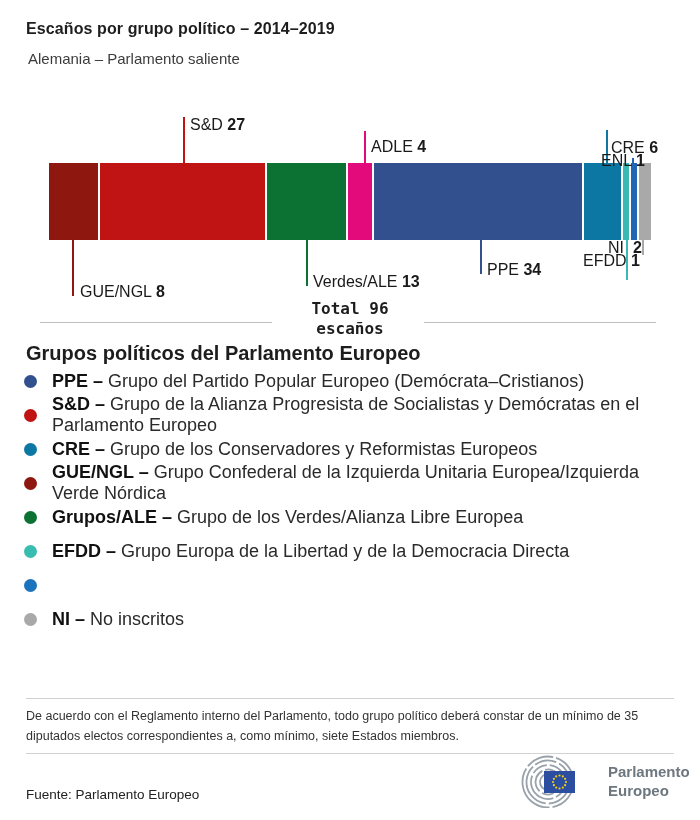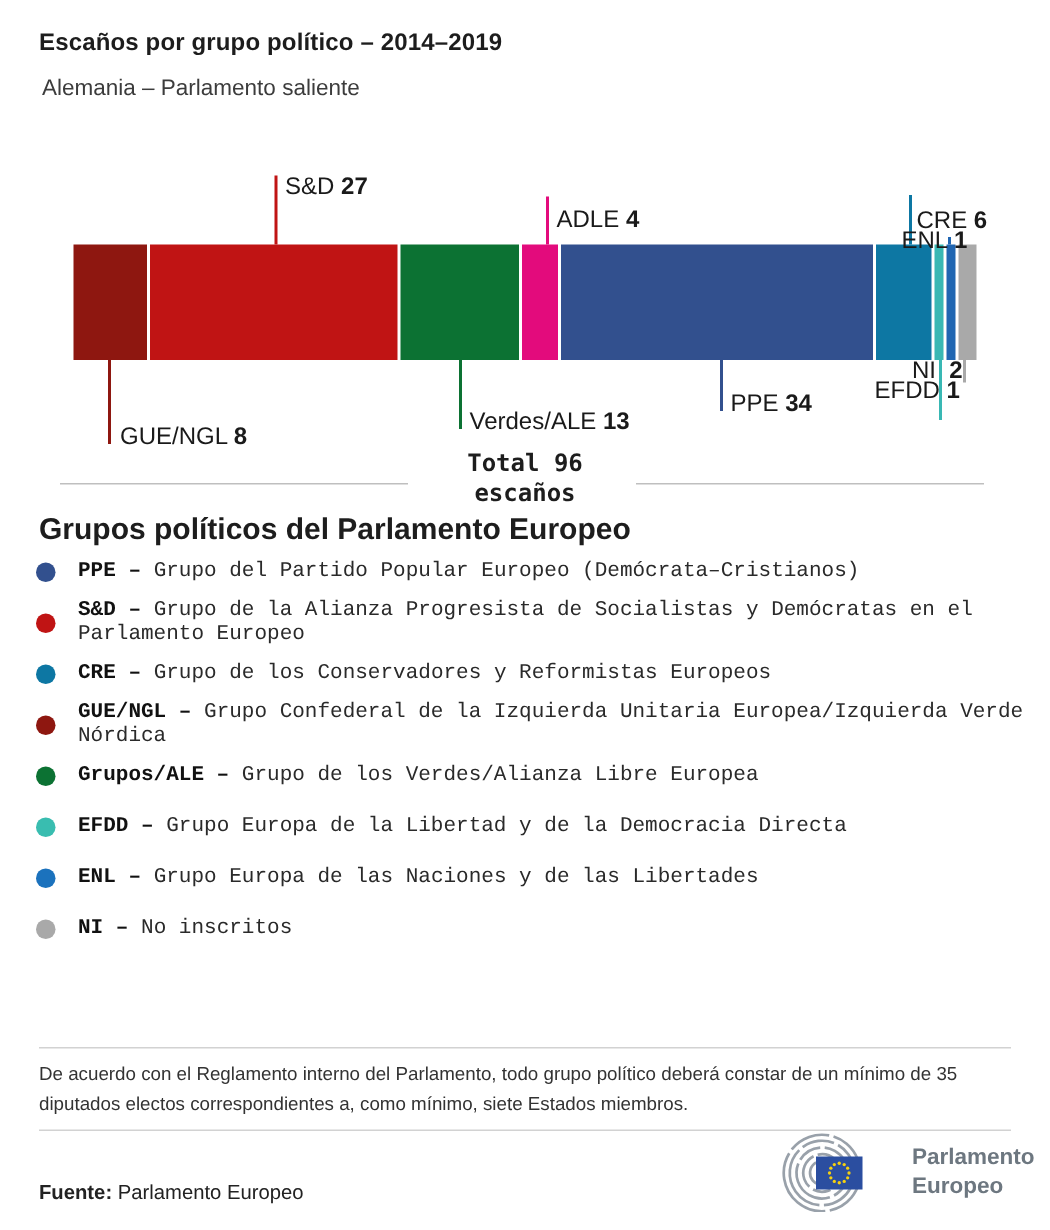--- a/index.html
+++ b/index.html
@@ -15,27 +15,27 @@
   .vline{position:absolute;width:1.5px;}
   .callout{position:absolute;font-size:16px;color:#1a1a1a;white-space:nowrap;z-index:3;}
   .callout b{font-weight:bold;}
   .total{position:absolute;left:0;width:700px;text-align:center;font-family:"DejaVu Sans Mono",monospace;font-weight:bold;font-size:16px;color:#1d1d1d;}
   .hdiv{position:absolute;height:1px;background:#bfbfbf;}
   
   .legend-heading{left:26px;top:342px;font-size:20px;font-weight:bold;color:#1d1d1d;}
   #legend-list{left:24px;top:364px;width:664px;display:flex;flex-direction:column;}
   .lrow{height:34px;display:flex;align-items:center;}
   .dot{width:13px;height:13px;border-radius:50%;flex:0 0 13px;margin-right:15px;}
-  .ltext{font-size:14px;color:#2a2a2a;font-family:Liberation Mono, monospace;}
+  .ltext{font-size:18px;color:#2a2a2a;}
   .ltext b{color:#111;}
   
   .fdiv{position:absolute;left:26px;width:648px;height:1px;background:#d2d2d2;}
   .note{left:26px;top:706px;width:634px;font-size:12.5px;line-height:20px;color:#333;}
   .source{left:26px;top:787px;font-size:13.5px;color:#222;}
-  .source b{font-weight:bold;}
+  .source b{font-weight:normal;}
   #logo{left:514px;top:754px;display:flex;align-items:center;gap:6px;}
   .logo-text{font-size:15px;font-weight:bold;color:#6d7780;line-height:19px;}
 </style>
 </head>
 <body>
 
 <div class="abs title">Escaños por grupo político – 2014–2019</div>
 <div class="abs subtitle">Alemania – Parlamento saliente</div>
 
 <div class="abs" id="chart">
@@ -98,21 +98,20 @@
     <div class="lrow">
       <span class="dot" style="background: rgb(12, 114, 51);"></span>
       <span class="ltext"><b>Grupos/ALE – </b>Grupo de los Verdes/Alianza Libre Europea</span>
     </div>
     <div class="lrow">
       <span class="dot" style="background: rgb(57, 189, 176);"></span>
       <span class="ltext"><b>EFDD – </b>Grupo Europa de la Libertad y de la Democracia Directa</span>
     </div>
     <div class="lrow">
       <span class="dot" style="background: rgb(27, 114, 189);"></span>
-      <span class="ltext"><b>ENL – </b>Grupo Europa de las Naciones y de las Libertades</span>
     </div>
     <div class="lrow">
       <span class="dot" style="background: rgb(169, 169, 169);"></span>
       <span class="ltext"><b>NI – </b>No inscritos</span>
     </div>
   </div>
 
 <div class="fdiv" style="top:698px"></div>
 <div class="abs note">De acuerdo con el Reglamento interno del Parlamento, todo grupo político deberá constar de un mínimo de 35 diputados electos correspondientes a, como mínimo, siete Estados miembros.</div>
 <div class="fdiv" style="top:753px"></div>

